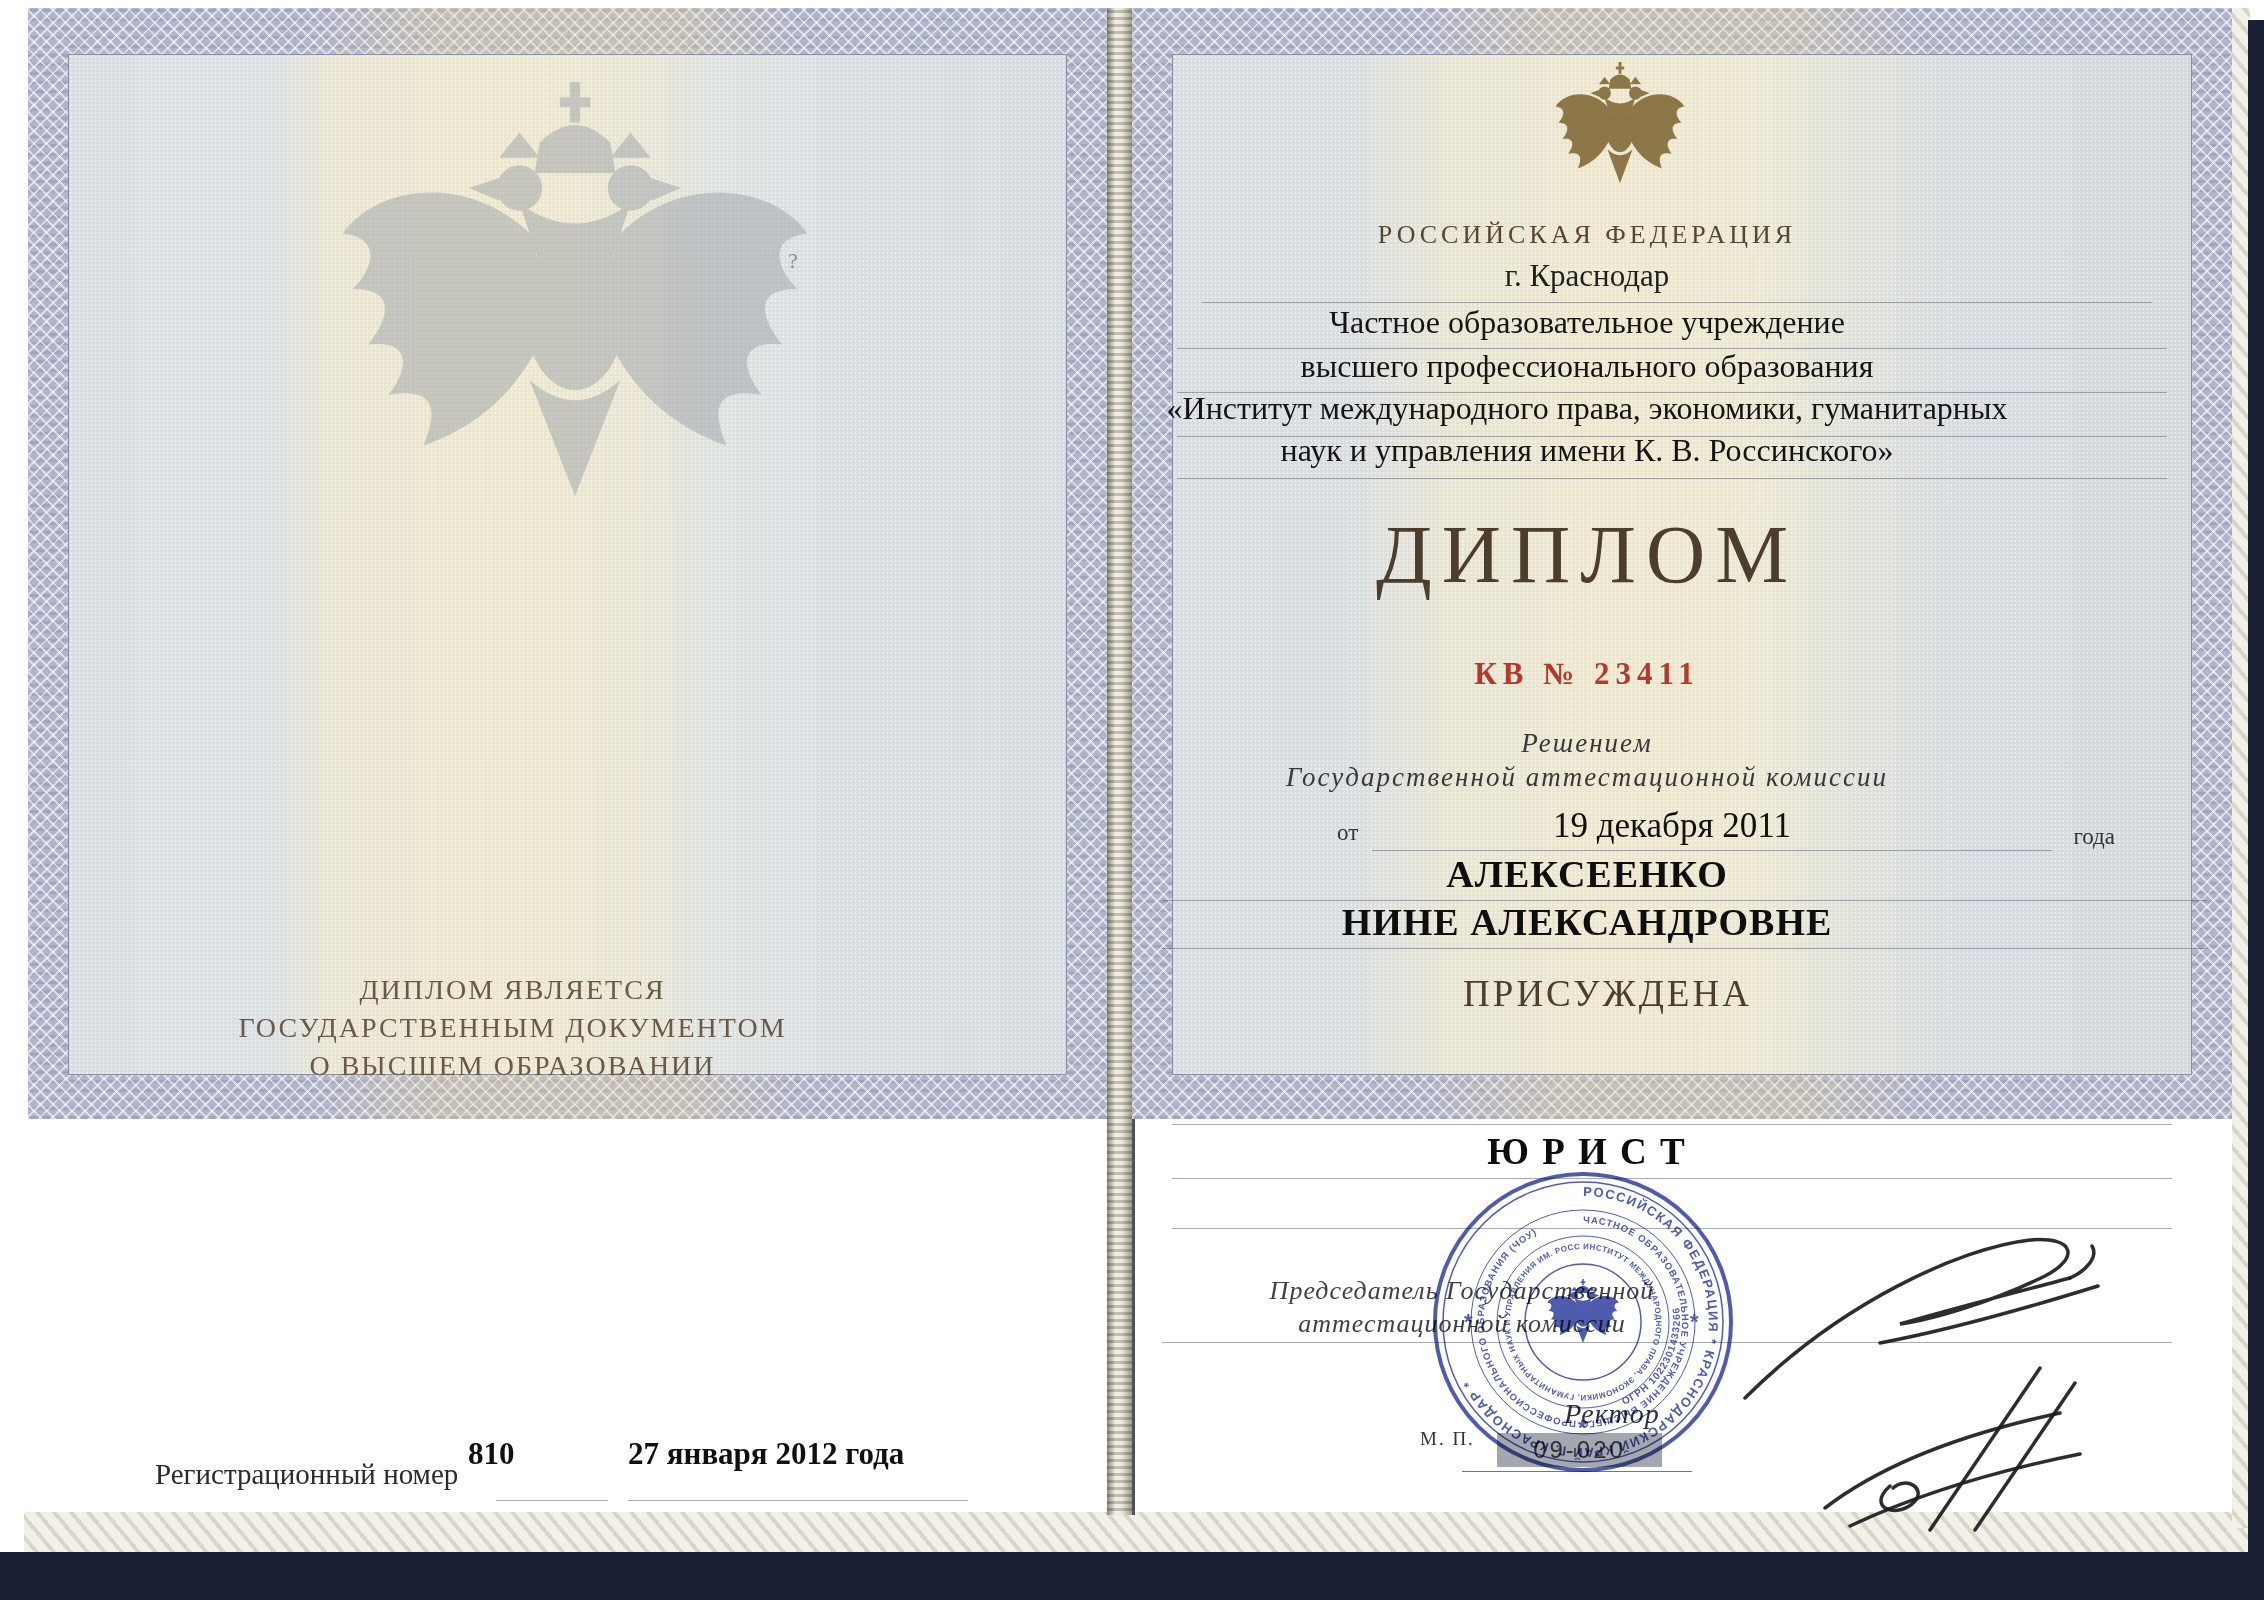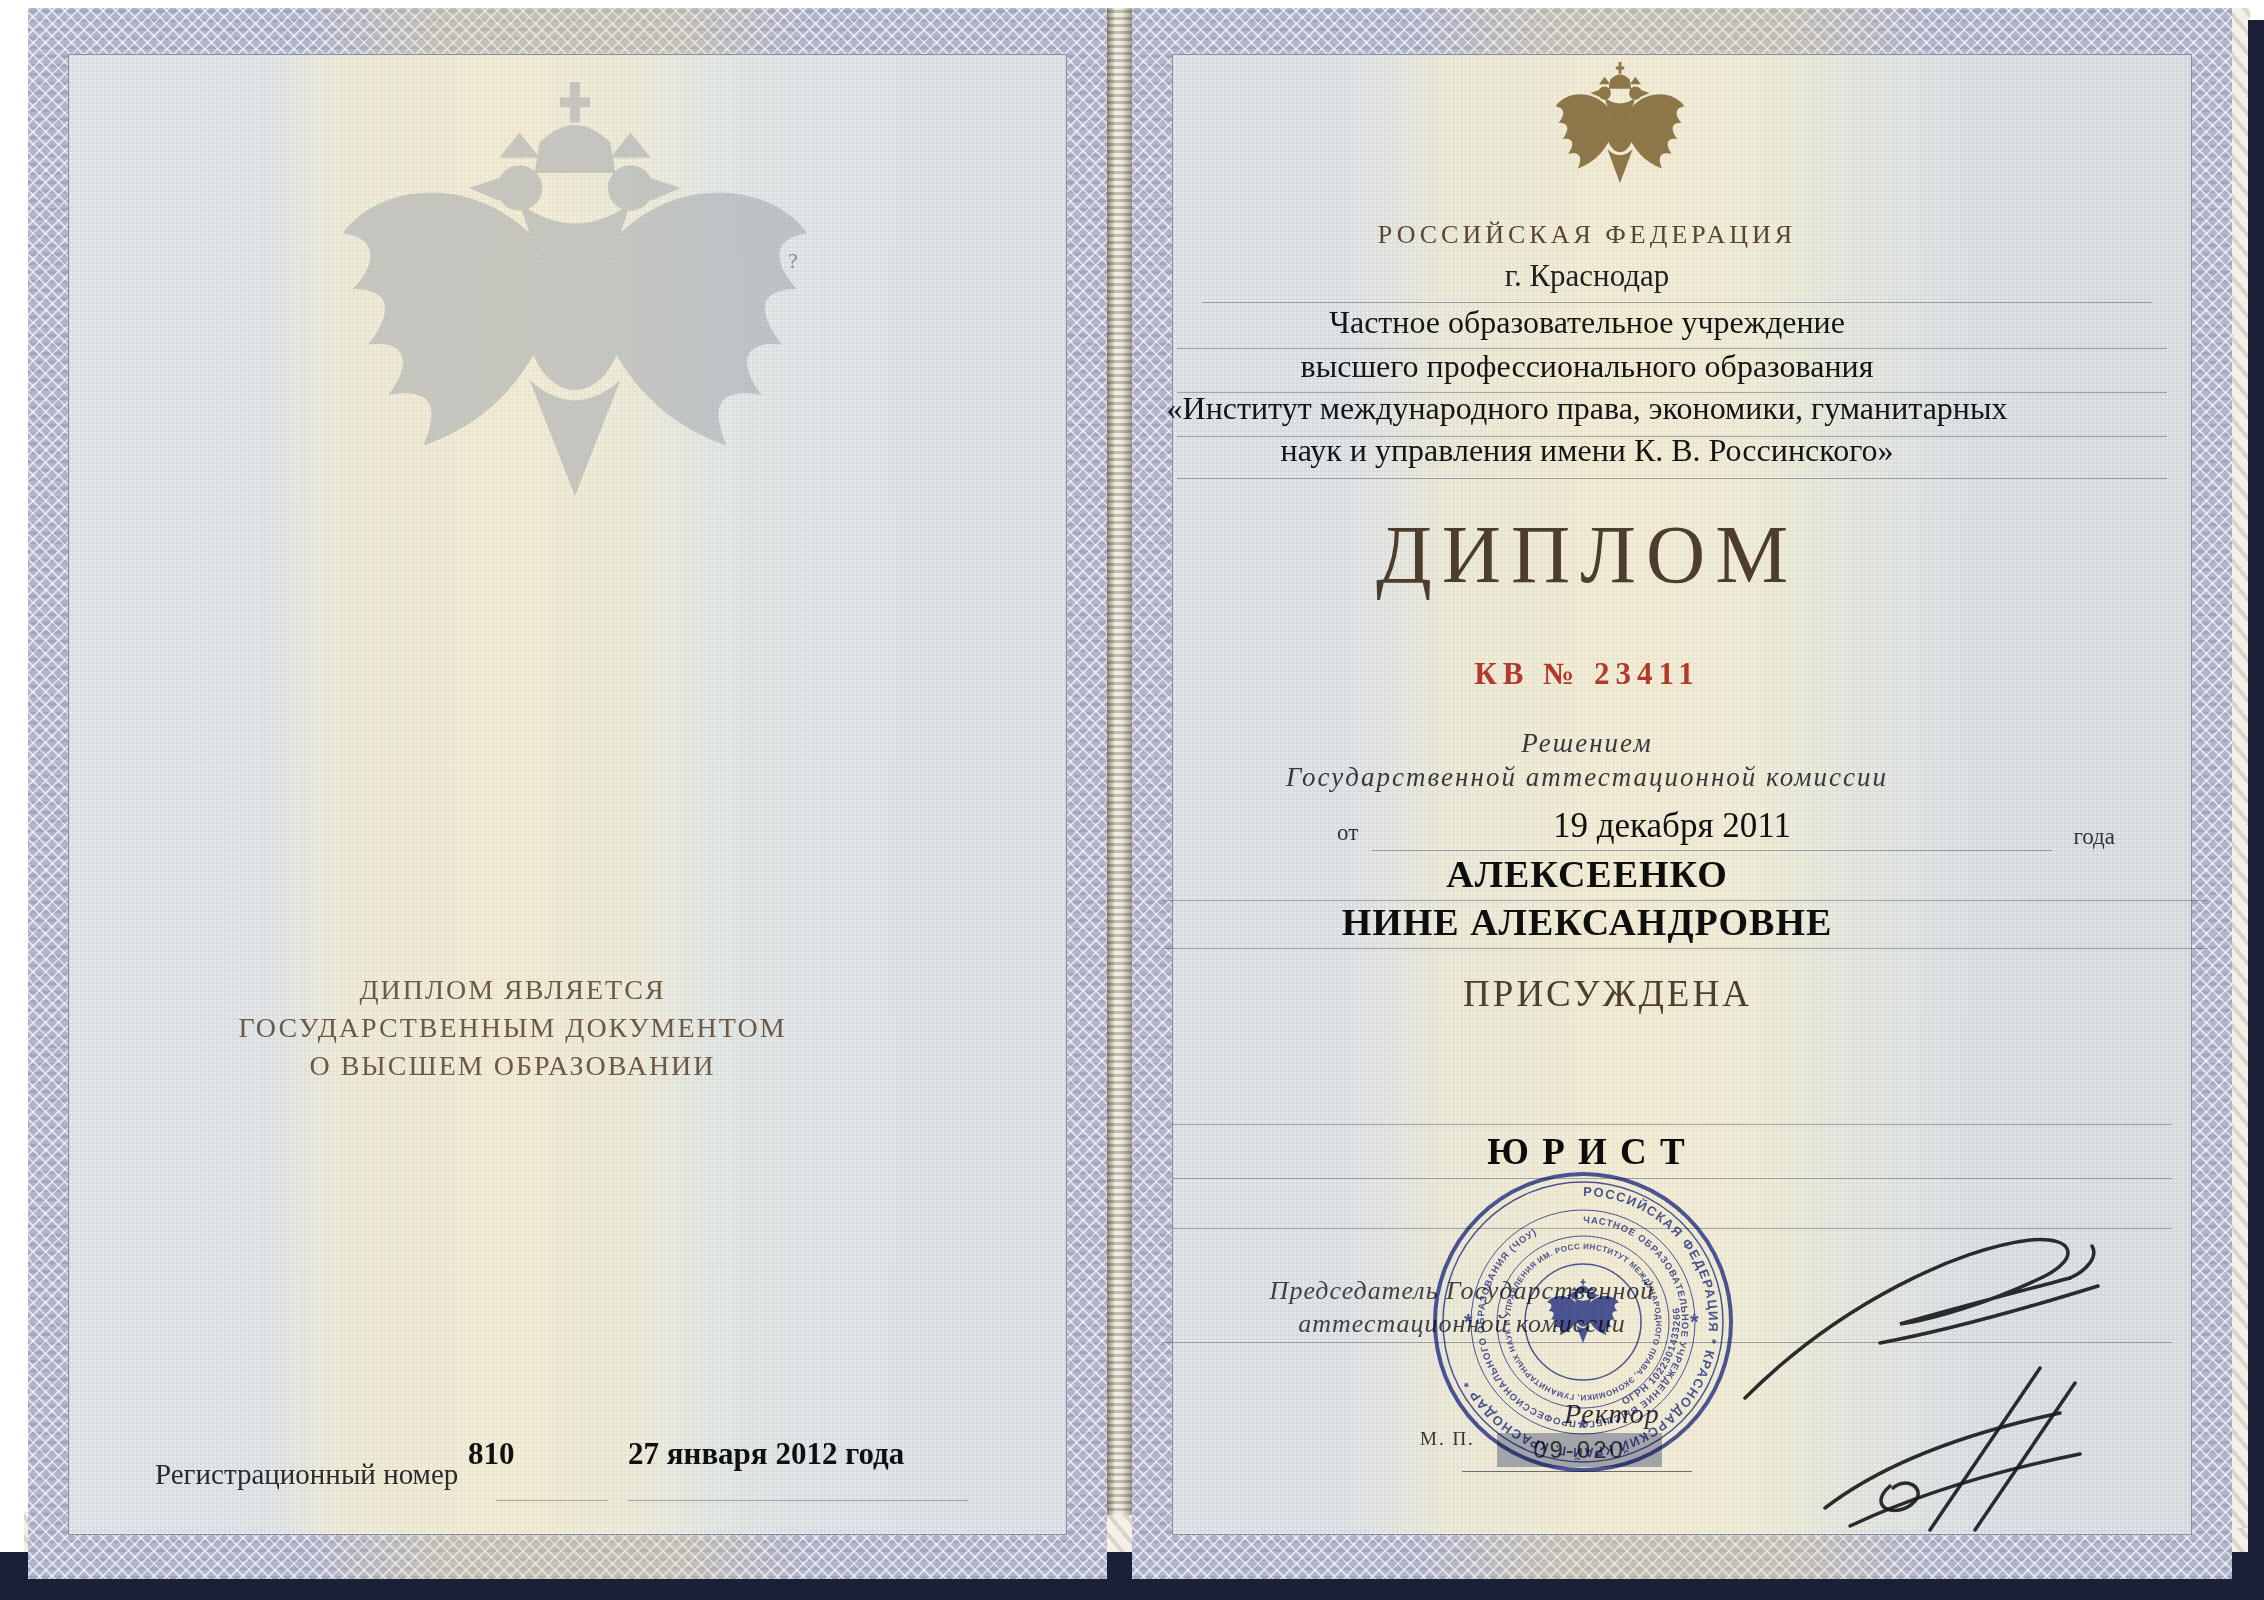--- a/index.html
+++ b/index.html
@@ -9,21 +9,21 @@
     font-family:"Liberation Serif","DejaVu Serif",serif;
   }
   
   .cover-bottom{position:absolute;left:0;right:0;top:1552px;height:48px;background:#1a2136;}
   .cover-right{position:absolute;top:20px;bottom:0;right:0;width:16px;background:#1a2136;}
   .strip{background:repeating-linear-gradient(50deg,#f2f0e8 0 9px,#d8d5c9 9px 13px);}
   .strip-bottom{position:absolute;left:24px;right:14px;top:1512px;height:42px;}
   .strip-right{position:absolute;top:8px;height:1520px;left:2232px;width:18px;}
   
   .page{
-    position:absolute;top:8px;height:1571px;
+    position:absolute;top:8px;height:1111px;
     background-color:#b1b5cb;
     background-image:
       linear-gradient(90deg,rgba(236,214,150,0) 26%,rgba(236,214,150,.30) 38%,rgba(236,214,150,.30) 60%,rgba(236,214,150,0) 72%),
       repeating-linear-gradient(45deg,rgba(255,255,255,.55) 0 2px,rgba(255,255,255,0) 2px 9px),
       repeating-linear-gradient(135deg,rgba(255,255,255,.55) 0 2px,rgba(255,255,255,0) 2px 9px),
       repeating-linear-gradient(0deg,rgba(120,125,156,.28) 0 3px,rgba(120,125,156,0) 3px 9px);
   }
   .page-left{left:28px;width:1079px;}
   .page-right{left:1132px;width:1100px;}
   .page-inner{

